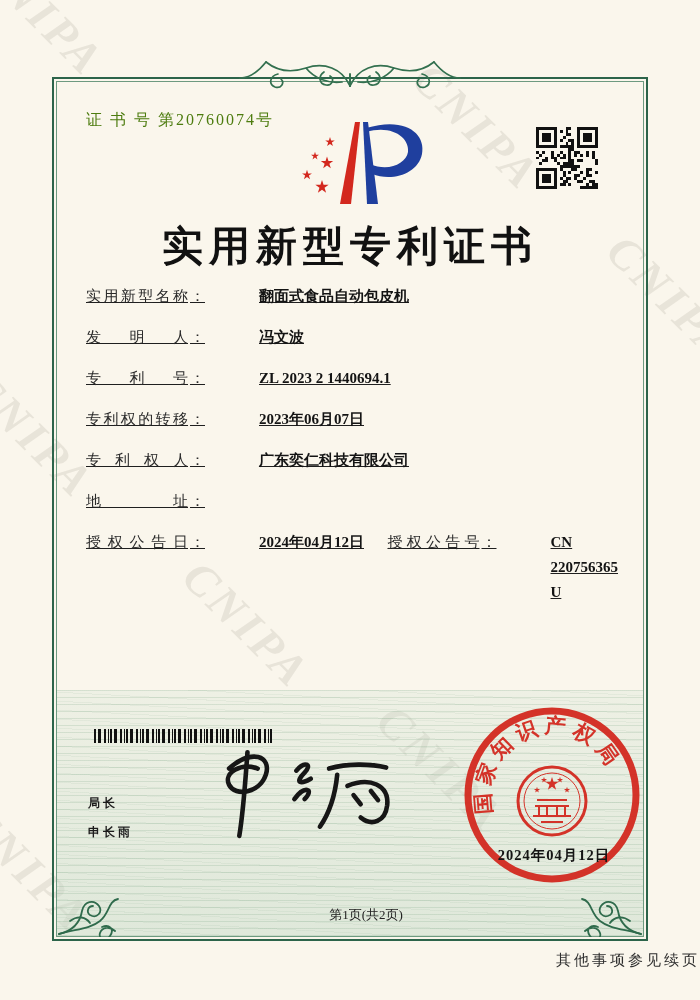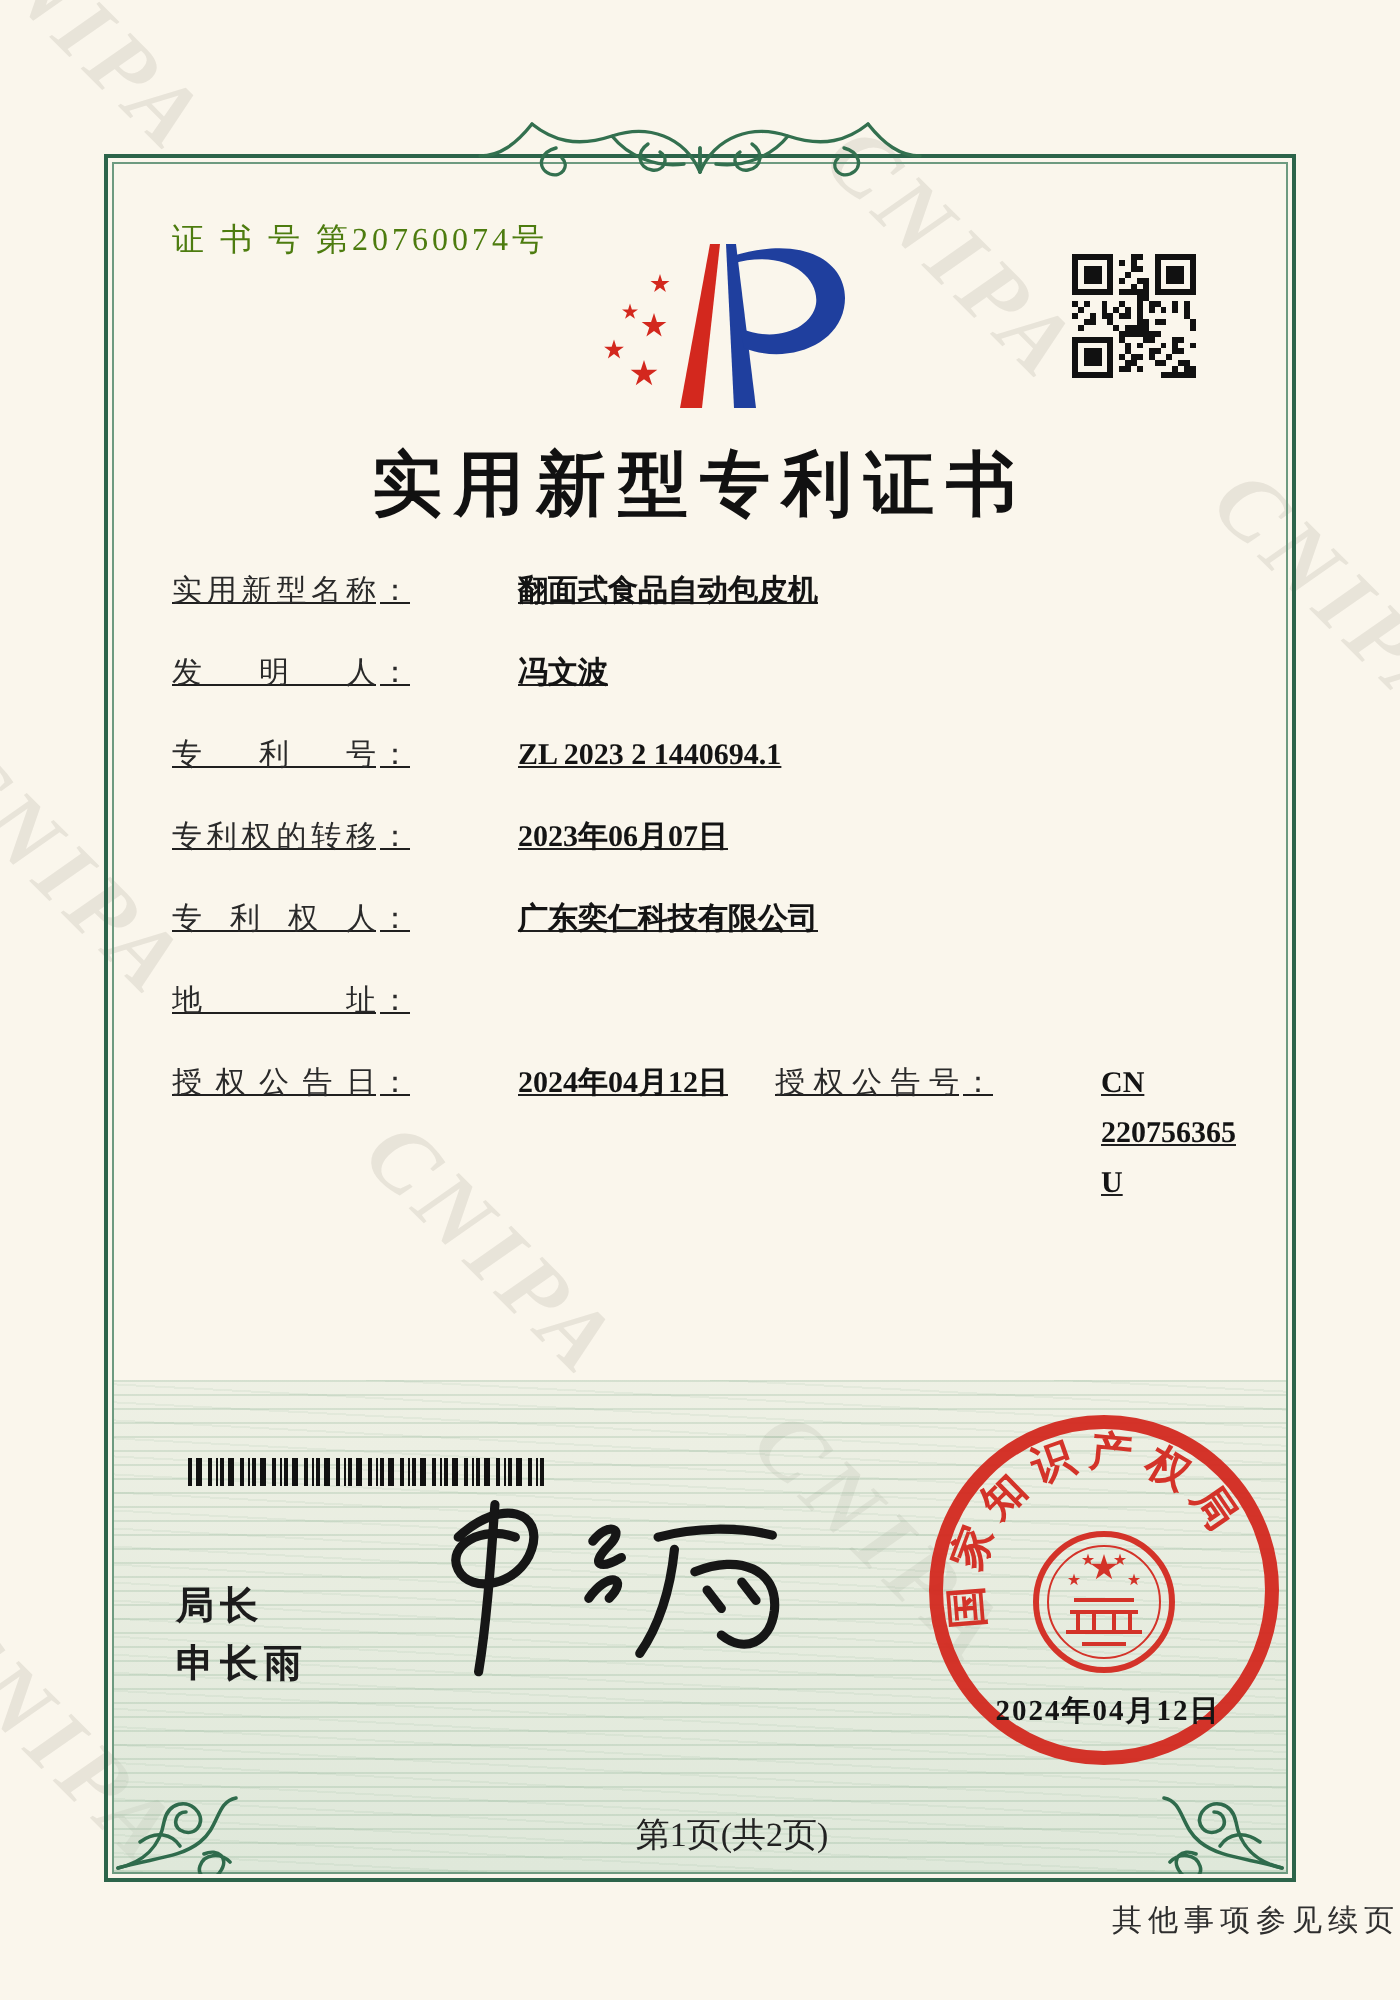--- a/index.html
+++ b/index.html
@@ -24,46 +24,46 @@
 
   .orn{position:absolute;pointer-events:none;}
   .orn path{fill:none;stroke:#33704f;stroke-width:1.7;stroke-linecap:round;}
   .flourish path{fill:none;stroke:#2f6b4c;stroke-width:1.8;stroke-linecap:round;}
 
   
   .cert-no{position:absolute;left:86px;top:110px;font-size:16px;letter-spacing:2px;color:#4d7c0f;}
   .logo{position:absolute;left:294px;top:116px;}
   .qr{position:absolute;left:536px;top:127px;}
   .title{position:absolute;left:0;right:0;top:219px;text-align:center;
-         font-size:35px;font-weight:bold;letter-spacing:6px;color:#111;}
+         font-size:41px;font-weight:bold;letter-spacing:6px;color:#111;}
 
   
   .fields{position:absolute;left:86px;top:284px;width:532px;font-size:15px;text-decoration:underline;}
   .frow{display:flex;align-items:flex-start;margin-bottom:16px;line-height:25px;}
   .flabel{width:102px;text-align:justify;text-align-last:justify;color:#2a2a2a;flex:none;}
   .fcolon{flex:none;margin:0 6px 0 2px;color:#2a2a2a;}
   .fvalue{font-weight:600;color:#141414;padding-left:48px;}
   .addr .fvalue{width:372px;}
   .pair2{display:flex;margin-left:14px;justify-content:space-between;}
   .pair2 .flabel{width:92px;}
 
   
   .paras{position:absolute;left:86px;top:571px;width:530px;font-size:13.6px;
          line-height:1.95;color:#262626;}
   .paras p{margin:0 0 6px 0;text-indent:2em;}
 
   
   .barcode{position:absolute;left:94px;top:729px;}
   .signer{position:absolute;left:88px;top:789px;font-family:"Liberation Sans","DejaVu Sans",sans-serif;
-          font-weight:600;font-size:19px;letter-spacing:3px;color:#1c1c1c;line-height:29px;}
+          font-weight:600;font-size:12px;letter-spacing:3px;color:#1c1c1c;line-height:29px;}
   .signature{position:absolute;left:198px;top:740px;}
   .seal{position:absolute;left:461px;top:704px;}
   .seal-date{position:absolute;left:468px;top:846px;width:172px;text-align:center;
              font-size:14.5px;font-weight:bold;letter-spacing:1px;color:#141414;}
-  .page-info{position:absolute;left:0;right:0;top:906px;text-align:center;font-size:17px;color:#222;padding-left:32px;}
+  .page-info{position:absolute;left:0;right:0;top:906px;text-align:center;font-size:13px;color:#222;padding-left:32px;}
   .footer-note{position:absolute;left:0;right:0;top:951px;text-align:right;font-size:15px;
                letter-spacing:3px;color:#2e2e2e;}
 </style>
 </head>
 <body>
 
 <div class="page">
 
   <svg width="0" height="0" style="position:absolute">
     <defs>

